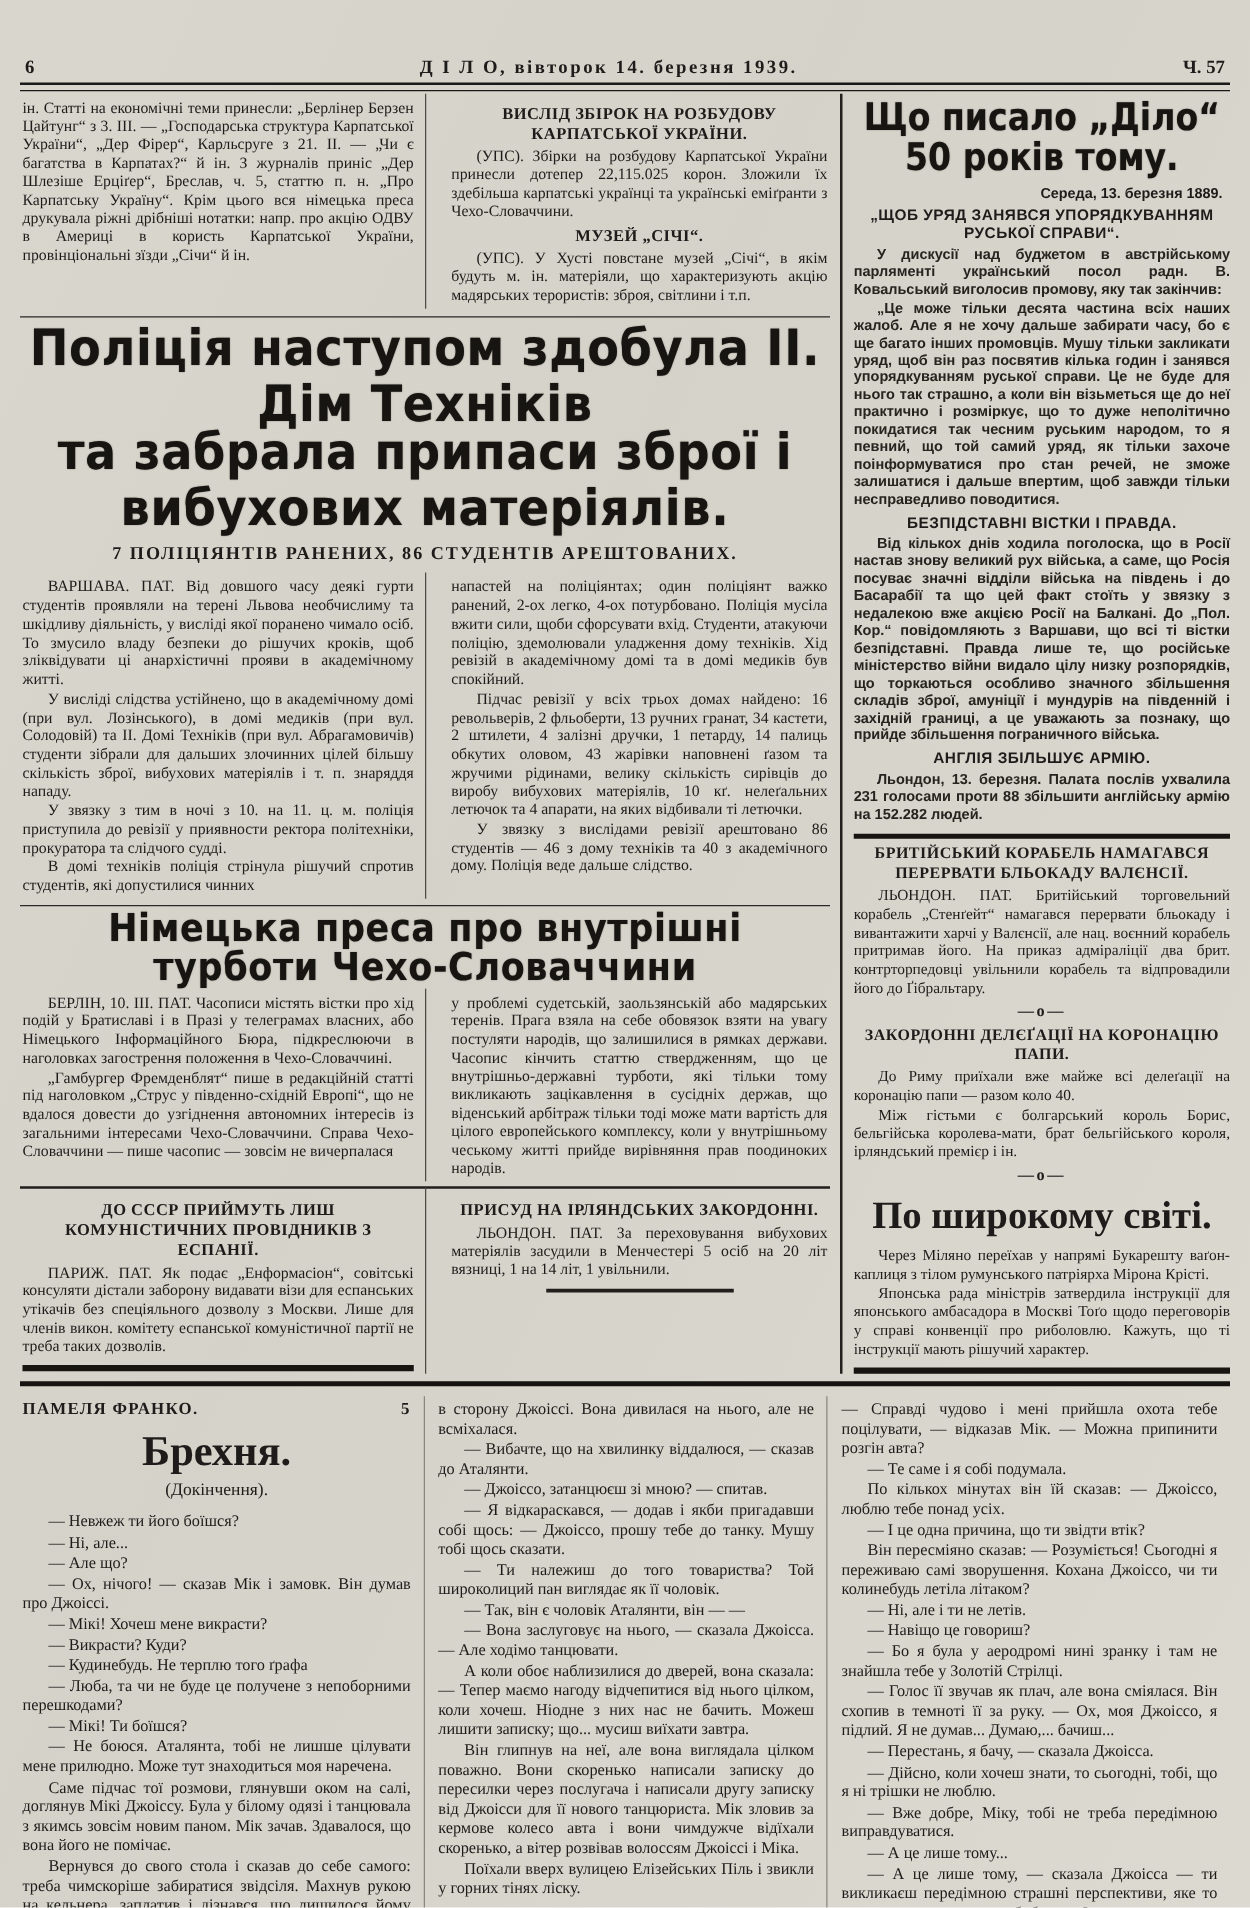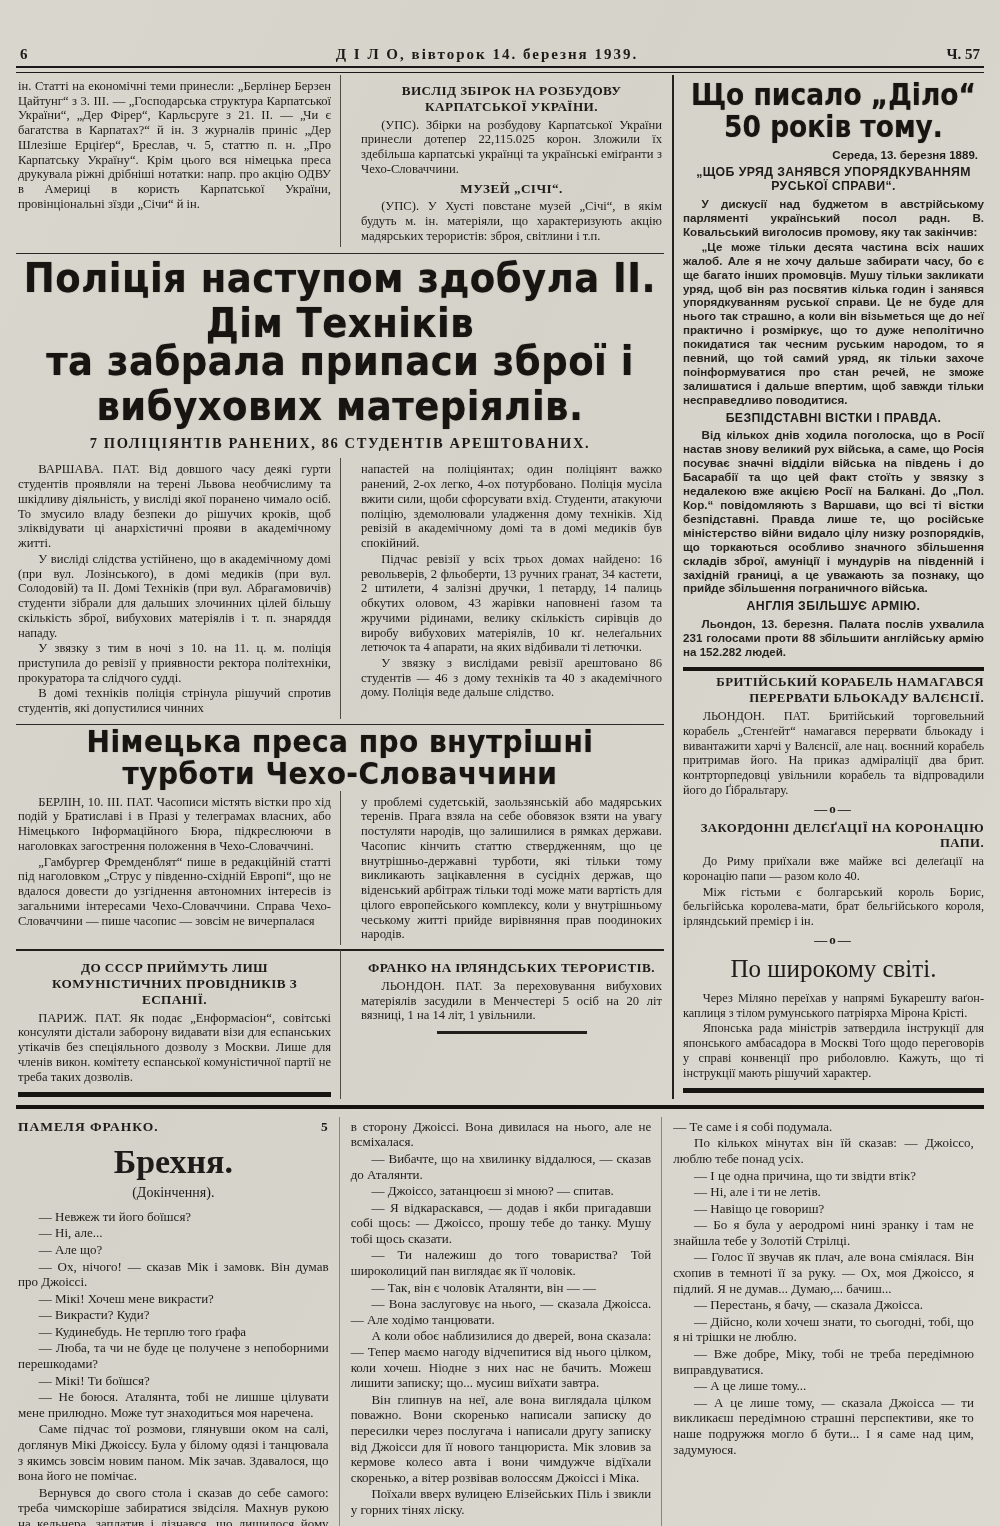--- a/index.html
+++ b/index.html
@@ -45,24 +45,24 @@
 
   
   .wp-head { font-family:"DejaVu Sans","Liberation Sans",sans-serif; font-weight:bold;
              font-size:26.5px; text-align:center; line-height:1.05; transform:scaleY(1.15);
              margin:6px 0 10px 0; color:#171511; text-shadow:0 0 1px rgba(20,18,14,.5); }
   .dateline { text-align:right; font-family:"Liberation Sans","DejaVu Sans",sans-serif;
               font-weight:bold; font-size:11.5px; margin:0 6px 4px 0; }
   .rsans h3.shead { font-family:Liberation Sans, sans-serif; font-size:12.3px; }
   .rsans p.para { font-family:"Liberation Sans","DejaVu Sans",sans-serif; font-size:11.6px;
                   line-height:1.2; font-weight:bold; color:#26241f; }
-  .rserif h3.shead { font-size:12.8px;text-align:right; }
+  .rserif h3.shead { font-size:12.8px; }
   .rserif p.para { font-size:12.3px; line-height:1.2; }
   .osep { text-align:center; font-weight:bold; font-size:13px; margin:3px 0; letter-spacing:2px; }
-  .world-head { font-size:25px; font-weight:normal; text-align:center; margin:8px 0 10px 0; line-height:1; }
+  .world-head { font-size:31px; font-weight:bold; text-align:center; margin:8px 0 10px 0; line-height:1; }
 
   
   .feuilleton { margin:6px 16px 0 16px; border-top:4.5px solid #151411; padding-top:8px; display:flex; }
   .fcol { width:33.33%; box-sizing:border-box; padding:2px 10px 0 2px; }
   .fcol.sep { border-left:1px solid #8a867d; padding-left:11px; }
   .f-top { display:flex; justify-content:space-between; font-weight:bold; font-size:13.5px; letter-spacing:1px; }
   .f-title { text-align:center; font-size:34px; font-weight:bold; margin:8px 0 4px 0; }
   .f-sub { text-align:center; font-size:14px; margin-bottom:8px; }
   .fcol p.para { font-size:13px; line-height:1.2; }
 </style>
@@ -127,21 +127,21 @@
           </div>
       </div>
 
       <div class="two-col">
         <div class="col rtop">
           <h3 class="shead">ДО СССР ПРИЙМУТЬ ЛИШ КОМУНІСТИЧНИХ ПРОВІДНИКІВ З ЕСПАНІЇ.</h3>
           <p class="para">ПАРИЖ. ПАТ. Як подає „Енформасіон“, совітські консуляти дістали заборону видавати візи для еспанських утікачів без спеціяльного дозволу з Москви. Лише для членів викон. комітету еспанської комуністичної партії не треба таких дозволів.</p>
           <div class="bar"></div>
         </div>
         <div class="col sep rtop">
-          <h3 class="shead">ФРАНКО НА ІРЛЯНДСЬКИХ ТЕРОРИСТІВ.</h3>
+          <h3 class="shead">ПРИСУД НА ІРЛЯНДСЬКИХ ЗАКОРДОННІ.</h3>
           <p class="para">ЛЬОНДОН. ПАТ. За переховування вибухових матеріялів засудили в Менчестері 5 осіб на 20 літ вязниці, 1 на 14 літ, 1 увільнили.</p>
           <div class="short-rule"></div>
         </div>
       </div>
 
     </div>
 
     <div class="right-col">
       <div class="wp-head">Що писало „Діло“ 50 років тому.</div>
       <div class="dateline">Середа, 13. березня 1889.</div>
@@ -206,23 +206,25 @@
         <p class="para">— Я відкараскався, — додав і якби пригадавши собі щось: — Джоіссо, прошу тебе до танку. Мушу тобі щось сказати.</p>
         <p class="para">— Ти належиш до того товариства? Той широколиций пан виглядає як її чоловік.</p>
         <p class="para">— Так, він є чоловік Аталянти, він — —</p>
         <p class="para">— Вона заслуговує на нього, — сказала Джоісса. — Але ходімо танцювати.</p>
         <p class="para">А коли обоє наблизилися до дверей, вона сказала: — Тепер маємо нагоду відчепитися від нього цілком, коли хочеш. Ніодне з них нас не бачить. Можеш лишити записку; що... мусиш виїхати завтра.</p>
         <p class="para">Він глипнув на неї, але вона виглядала цілком поважно. Вони скоренько написали записку до пересилки через послугача і написали другу записку від Джоісси для її нового танцюриста. Мік зловив за кермове колесо авта і вони чимдужче відїхали скоренько, а вітер розвівав волоссям Джоіссі і Міка.</p>
         <p class="para">Поїхали вверх вулицею Елізейських Піль і звикли у горних тінях ліску.</p>
       </div>
     <div class="fcol sep">
       <div class="cont">
+          <p class="para">— Справді чудово і мені прийшла охота тебе поцілувати, — відказав Мік. — Можна припинити розгін авта?</p>
           <p class="para">— Те саме і я собі подумала.</p>
           <p class="para">По кількох мінутах він їй сказав: — Джоіссо, люблю тебе понад усіх.</p>
           <p class="para">— І це одна причина, що ти звідти втік?</p>
+          <p class="para">Він пересміяно сказав: — Розуміється! Сьогодні я переживаю самі зворушення. Кохана Джоіссо, чи ти колинебудь летіла літаком?</p>
           <p class="para">— Ні, але і ти не летів.</p>
           <p class="para">— Навіщо це говориш?</p>
           <p class="para">— Бо я була у аеродромі нині зранку і там не знайшла тебе у Золотій Стрілці.</p>
           <p class="para">— Голос її звучав як плач, але вона сміялася. Він схопив в темноті її за руку. — Ох, моя Джоіссо, я підлий. Я не думав... Думаю,... бачиш...</p>
           <p class="para">— Перестань, я бачу, — сказала Джоісса.</p>
           <p class="para">— Дійсно, коли хочеш знати, то сьогодні, тобі, що я ні трішки не люблю.</p>
           <p class="para">— Вже добре, Міку, тобі не треба передімною виправдуватися.</p>
           <p class="para">— А це лише тому...</p>
           <p class="para">— А це лише тому, — сказала Джоісса — ти викликаєш передімною страшні перспективи, яке то наше подружжя могло б бути... І я саме над цим, задумуюся.</p>
         </div>

